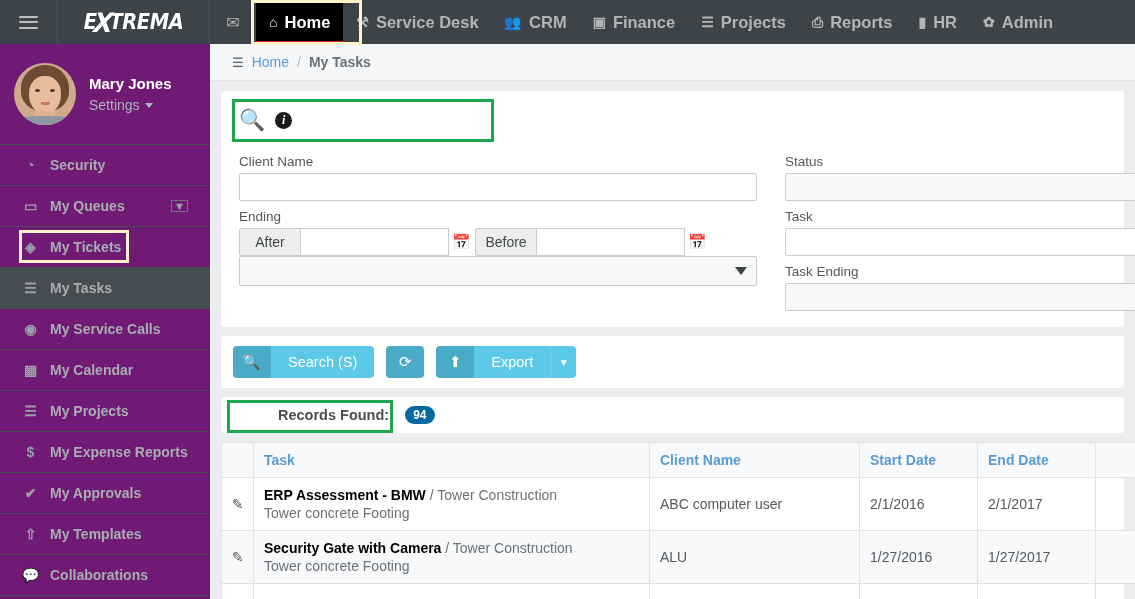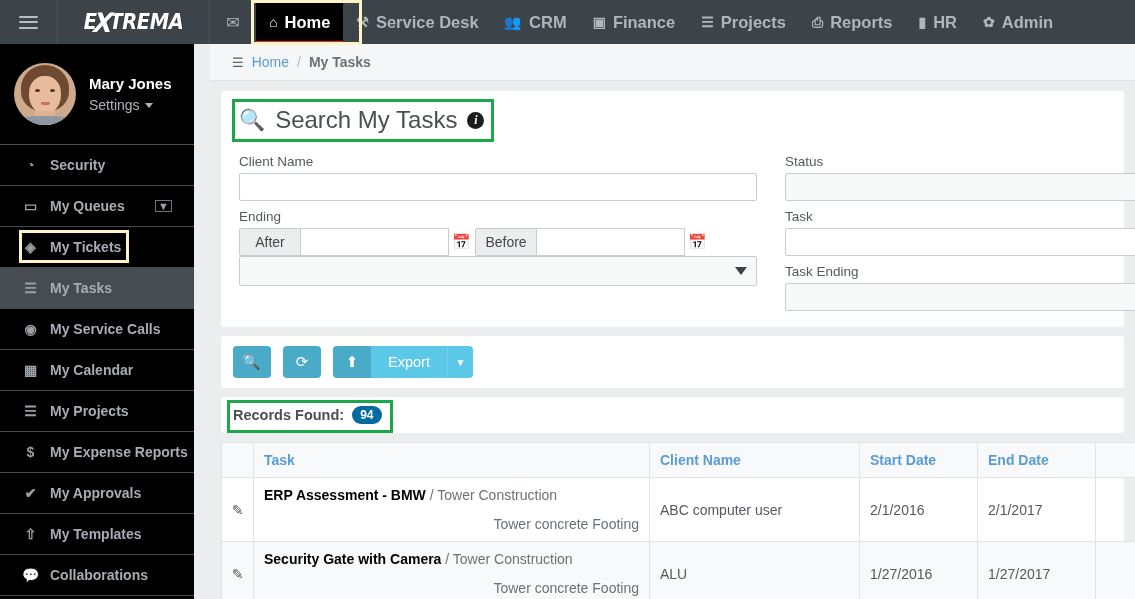--- a/index.html
+++ b/index.html
@@ -54,22 +54,22 @@
     content: ""; position: absolute; left: 0; right: 0; bottom: 0;
     height: 3px; background: #e8241c;
   }
   .hl-home {
     position: absolute; left: 251px; top: 0px; width: 111px; height: 45px;
     border: 3px solid #fdf3c6; pointer-events: none; z-index: 6;
   }
 
   
   .sidebar {
-    position: absolute; top: 44px; left: 0; width: 194px; height: 555px;
-    background: #000000;
+    position: absolute; top: 44px; left: 0; width: 210px; height: 555px;
+    background: #701a75;
   }
   .profile {
     height: 101px; display: flex; align-items: center; gap: 13px;
     padding: 0 14px; border-bottom: 1px solid #4b5257;
   }
   .avatar {
     width: 62px; height: 62px; border-radius: 50%; overflow: hidden;
     flex: 0 0 62px; position: relative; background: #cfa98c;
   }
   .avatar .hair {
@@ -203,21 +203,21 @@
     display: flex; align-items: center; padding: 0 17px;
   }
   .btn .bcaret {
     background: #5bc8e8; color: #fff; width: 26px;
     display: flex; align-items: center; justify-content: center;
     border-left: 1px solid #74d0ea; font-size: 10px;
   }
 
   
   .recpanel { margin: 9px 11px 0 11px; background: #fff; border-radius: 3px; padding: 9px 12px; position: relative; }
-  .recline { font-size: 14.5px; color: #4a4f54; font-weight: bold; display: flex; align-items: center; gap: 8px; }
+  .recline { font-size: 14.5px; color: #4a4f54; font-weight: bold; display: flex; align-items: center; gap: 16px; margin-left: 45px; }
   .recbadge {
     background: #0369a1; color: #fff; border-radius: 9px; padding: 2px 8px;
     font-size: 12px; font-weight: bold;
   }
   .hl-records {
     position: absolute; left: 6px; top: 3px; width: 166px; height: 33px;
     border: 3px solid #1aa84a; pointer-events: none; z-index: 6;
   }
 
   
@@ -228,21 +228,21 @@
     background: #f8f9fa; color: #5b9bd5; font-size: 14px; font-weight: bold;
     padding: 9px 10px; height: 34px;
   }
   .c-edit { width: 32px; } .c-task { width: 396px; } .c-client { width: 210px; }
   .c-start { width: 118px; } .c-end { width: 118px; } .c-extra { width: 60px; }
   tbody td { padding: 9px 10px; font-size: 14px; color: #54595e; height: 51px; }
   tbody tr:nth-child(even) td { background: #f8f9fa; }
   .editico { text-align: center; color: #4a4f54; font-size: 14px; cursor: pointer; padding: 0; }
   .tname { font-weight: bold; color: #000000; }
   .tproj { color: #6b7176; }
-  .tsub { color: #6b7176; margin-top: 13px; text-align: right; }
+  .tsub { color: #6b7176; margin-top: 2px; }
   .hdr-extra { color: #e98a8a; }
 </style>
 </head>
 <body>
 
 <div class="topbar">
   <div class="burger">
     <div class="bars">
         <i></i>
         <i></i>
@@ -363,21 +363,20 @@
   <div class="crumbbar">
     <span class="cico">☰</span>
     <span class="crumb-link">Home</span>
     <span class="crumb-sep">/</span>
     <span class="crumb-cur">My Tasks</span>
   </div>
 
   <div class="panel">
     <div class="ptitle">
       <span class="mag">🔍</span>
-      <span>Search My Tasks</span>
       <span class="info">i</span>
     </div>
     <div class="hl-search"></div>
 
     <div class="formgrid">
       <div class="fcol">
         <div class="flabel">Client Name</div>
         <input class="finput" value="" style="">
 
         <div class="flabel">Ending</div>
@@ -405,20 +404,21 @@
         <div class="flabel">Task Ending</div>
         <input class="finput grey" value="" style="">
       </div>
     </div>
   </div>
 
   <div class="btnpanel">
     <div class="btnrow">
       <div class="btn">
         <div class="bico">🔍</div>
+        <div class="blab">Search (S)</div>
       </div>
       <div class="btn">
         <div class="bico">⟳</div>
       </div>
       <div class="btn">
         <div class="bico">⬆</div>
         <div class="blab">Export</div>
         <div class="bcaret">▼</div>
       </div>
     </div>

